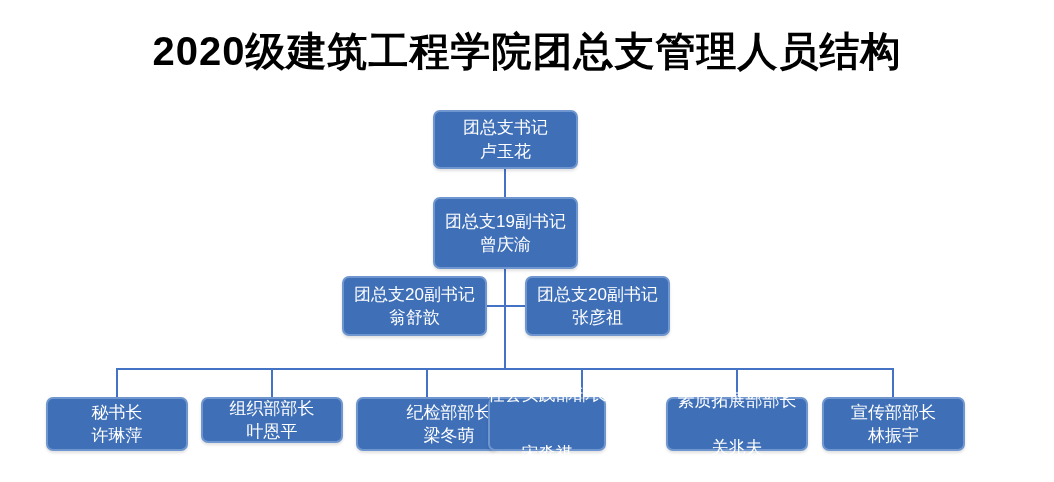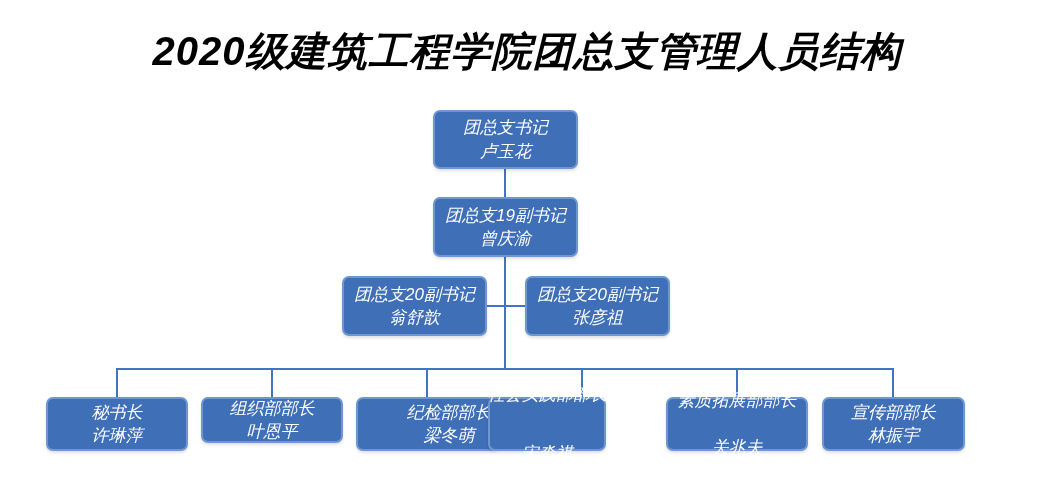--- a/index.html
+++ b/index.html
@@ -15,21 +15,20 @@
     background:#e8e8e8;
     font-family:"Liberation Sans","DejaVu Sans",sans-serif;
   }
   .slide{
     position:relative;
     width:1054px;
     height:482px;
     background:var(--bg);
     overflow:hidden;
     margin:0 auto;
-    font-style:italic;
   }
   .slide-title{
     position:absolute;
     left:0; right:0;
     top:24px;
     margin:0;
     text-align:center;
     font-size:40px;
     font-weight:bold;
     color:var(--title-color);
@@ -49,21 +48,21 @@
     justify-content:center;
     text-align:center;
     font-size:17px;
     line-height:1.38;
     box-shadow:0 2px 3px rgba(0,0,0,0.12);
   }
   .node span{display:block;white-space:nowrap;}
   
   .n-root   {left:433px; top:110px; width:145px; height:59px;}
   
-  .n-dep19  {left:433px; top:197px; width:145px; height:60px;}
+  .n-dep19  {left:433px; top:197px; width:145px; height:72px;}
   
   .n-dep20a {left:342px; top:276px; width:145px; height:60px;}
   .n-dep20b {left:525px; top:276px; width:145px; height:60px;}
   
   .n-d0{left:46px;  top:397px; width:142px; height:54px;}
   .n-d1{left:201px; top:397px; width:142px; height:46px;align-items:center;}
   .n-d2{left:356px; top:397px; width:142px; height:54px;padding-left:44px;}
   .n-d3{left:488px; top:397px; width:118px; height:54px;gap:36px;}
   .n-d4{left:666px; top:397px; width:142px; height:54px;gap:24px;}
   .n-d5{left:822px; top:397px; width:143px; height:54px;}

